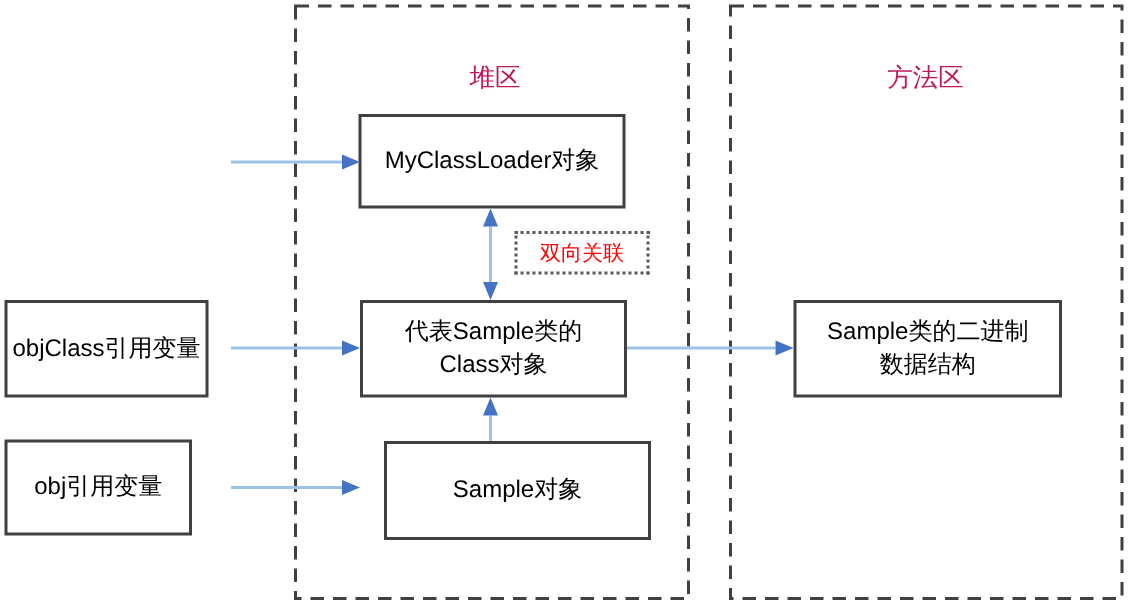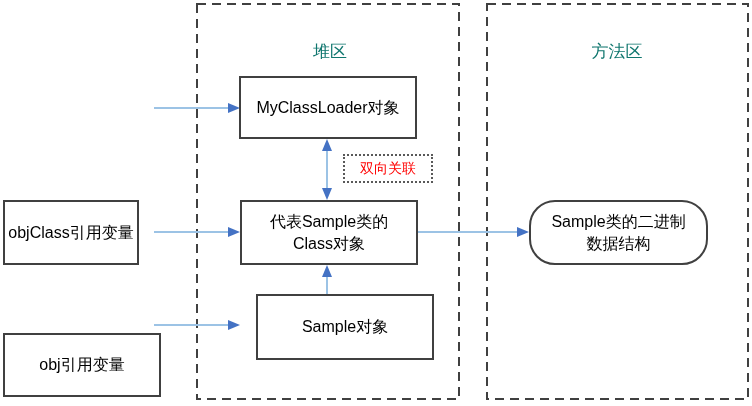--- a/index.html
+++ b/index.html
@@ -47,43 +47,43 @@
     text-align: center;
     font-size: 16px;
     line-height: 1.35;
     color: #000000;
     white-space: pre-line;
   }
   .area-title {
     position: absolute;
     transform: translateX(-50%);
     font-size: 17px;
-    color: #0f766e;
+    color: #be185d;
     white-space: nowrap;
   }
   .annotation {
     position: absolute;
     box-sizing: border-box;
     background: #ffffff;
     border: 2px dotted var(--annotation-border, #595959);
     color: var(--annotation-text, #FF0000);
     font-size: 14px;
     display: flex;
     align-items: center;
     justify-content: center;
     white-space: nowrap;
   }
   
   .pos-loader1   { left: 3px;   top: 77px;  width: 151px; height: 61px; }
   .pos-objclass  { left: 3px;   top: 200px; width: 136px; height: 65px; }
-  .pos-obj       { left: 3px;   top: 293px; width: 158px; height: 64px; margin-top: 40px; }
+  .pos-obj       { left: 3px;   top: 293px; width: 125px; height: 64px; }
   .pos-mcl       { left: 239px; top: 76px;  width: 178px; height: 63px; }
   .pos-class     { left: 240px; top: 200px; width: 178px; height: 65px; }
   .pos-sample    { left: 256px; top: 294px; width: 178px; height: 66px; }
-  .pos-binary    { left: 529px; top: 200px; width: 179px; height: 65px; border-radius: 26px; }
+  .pos-binary    { left: 529px; top: 200px; width: 179px; height: 65px; }
   .pos-heaptitle   { left: 330px; top: 40px; }
   .pos-methodtitle { left: 617px; top: 40px; }
   .pos-annotation  { left: 343px; top: 154px; width: 90px; height: 29px; }
 </style>
 </head>
 <body>
 
 <div class="canvas">
 
   <svg class="svg-layer" viewBox="0 0 752 406" xmlns="http://www.w3.org/2000/svg">

